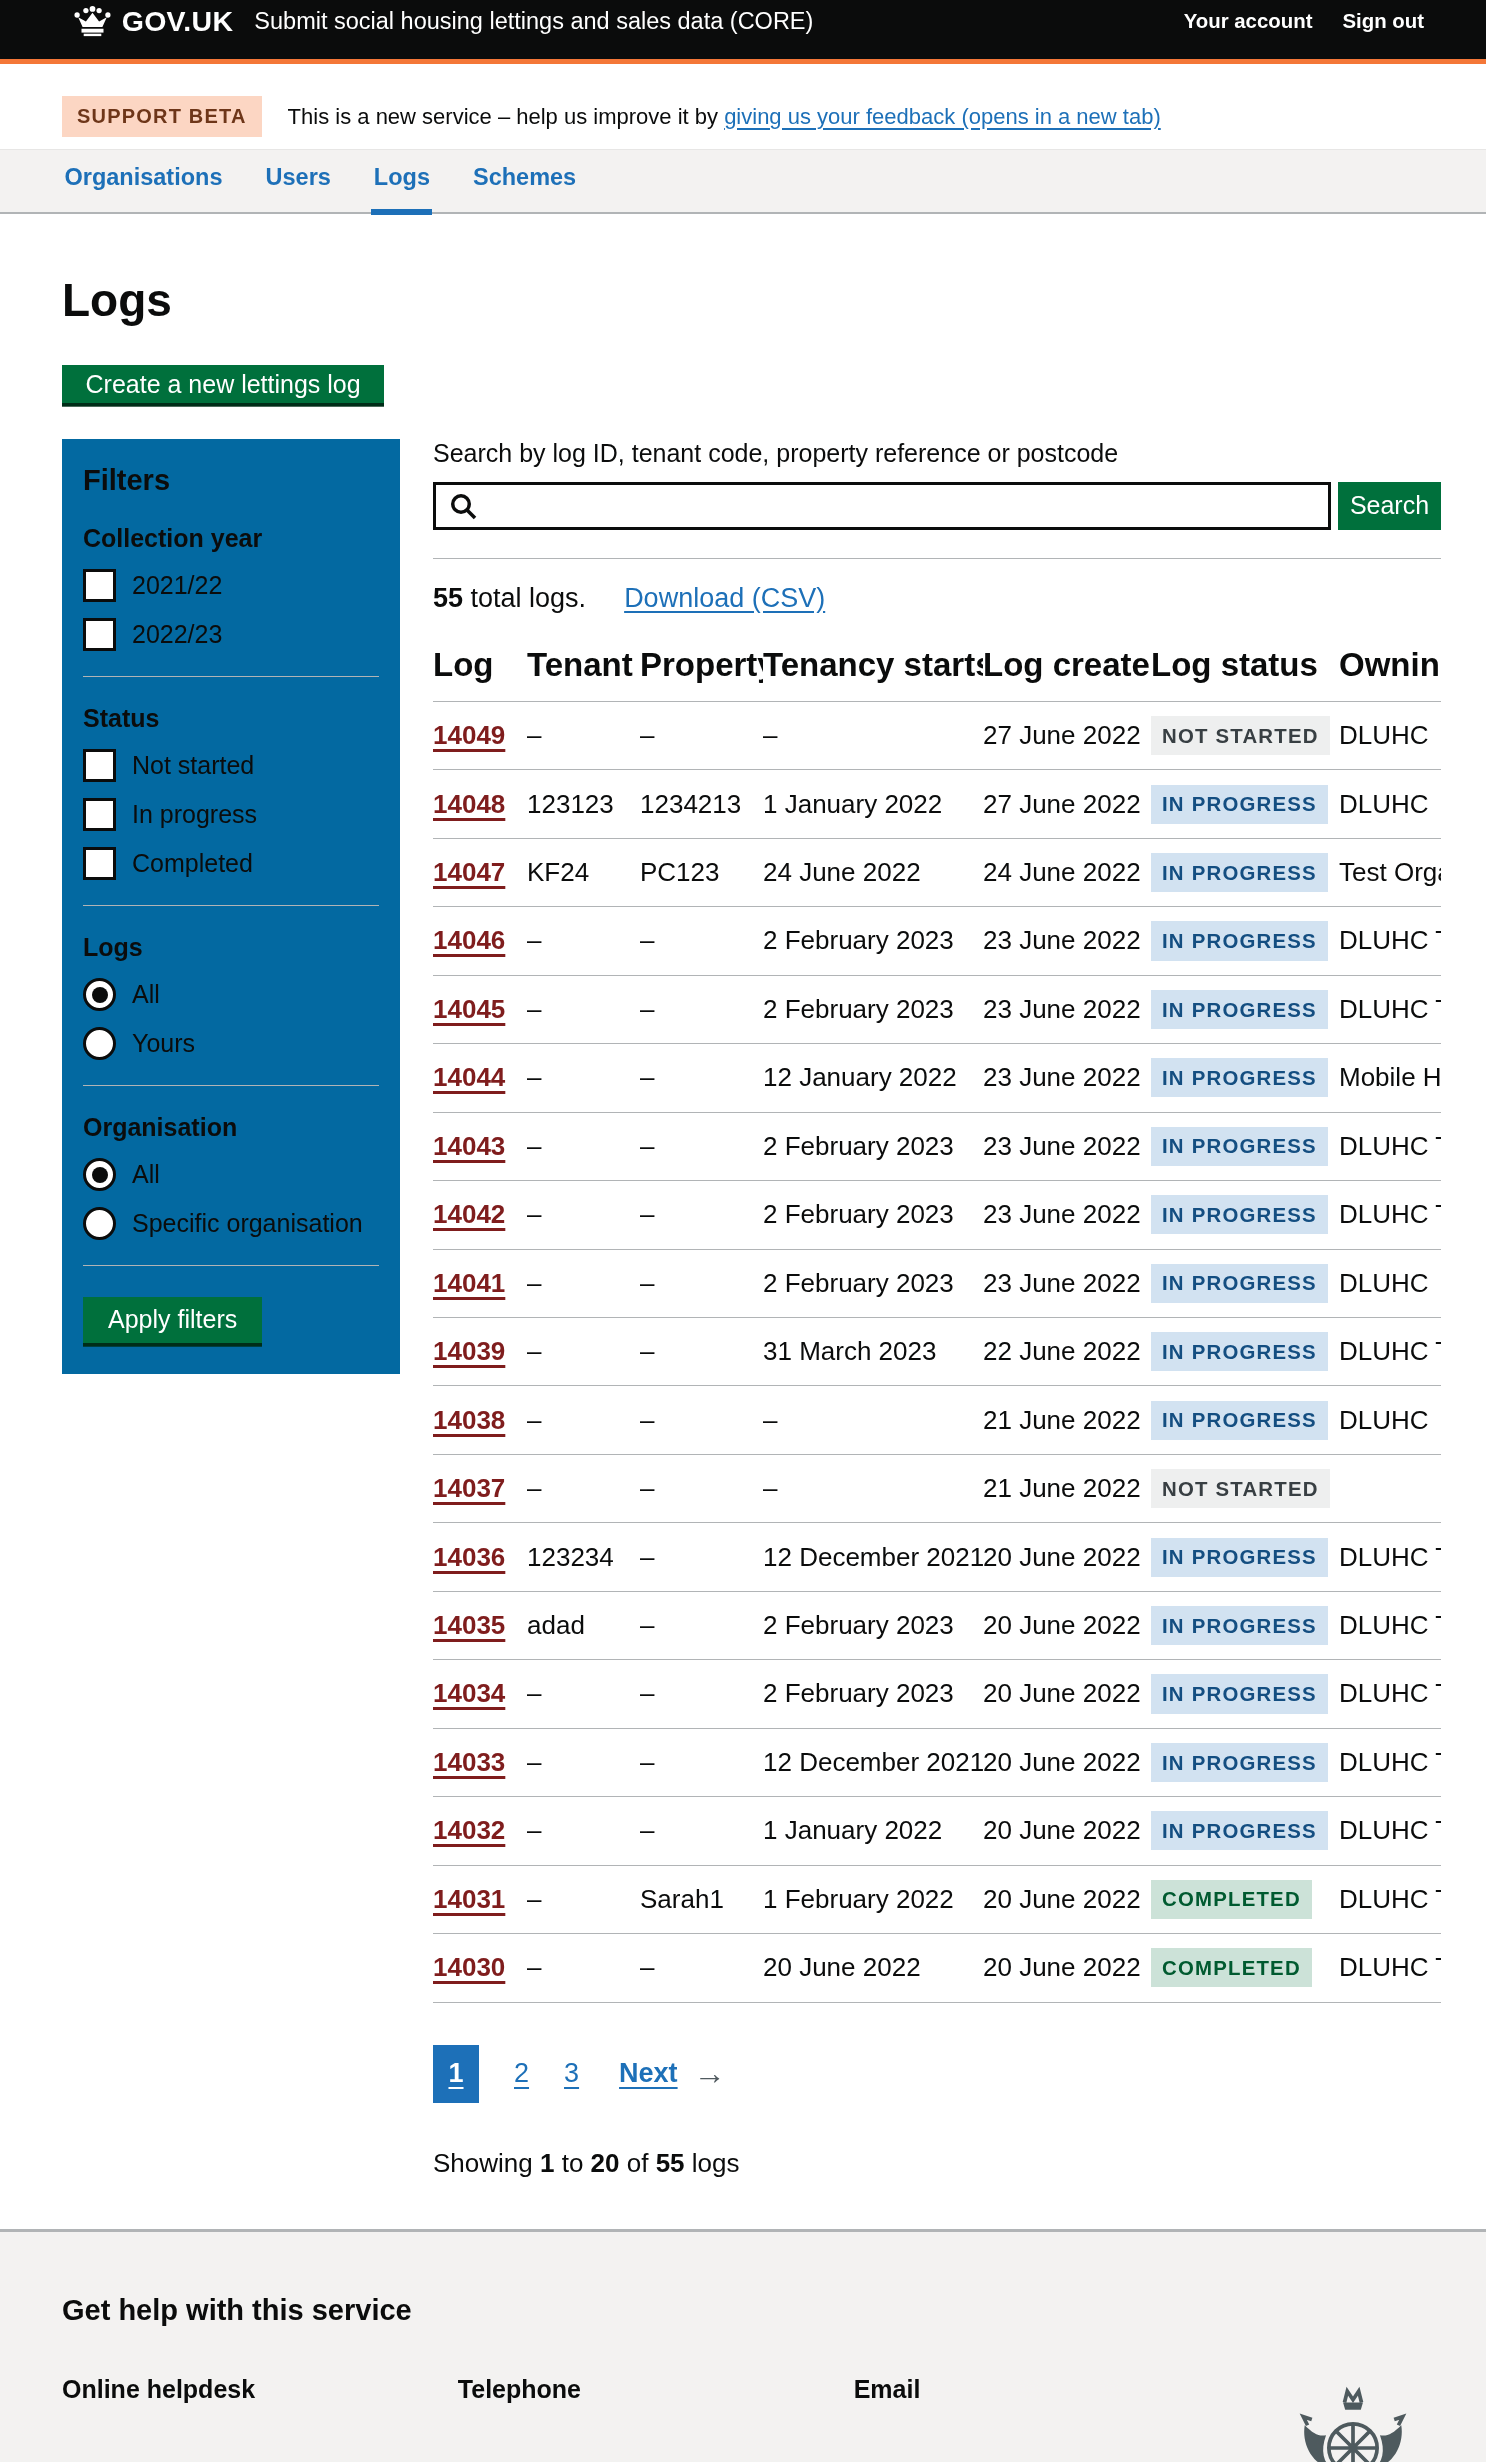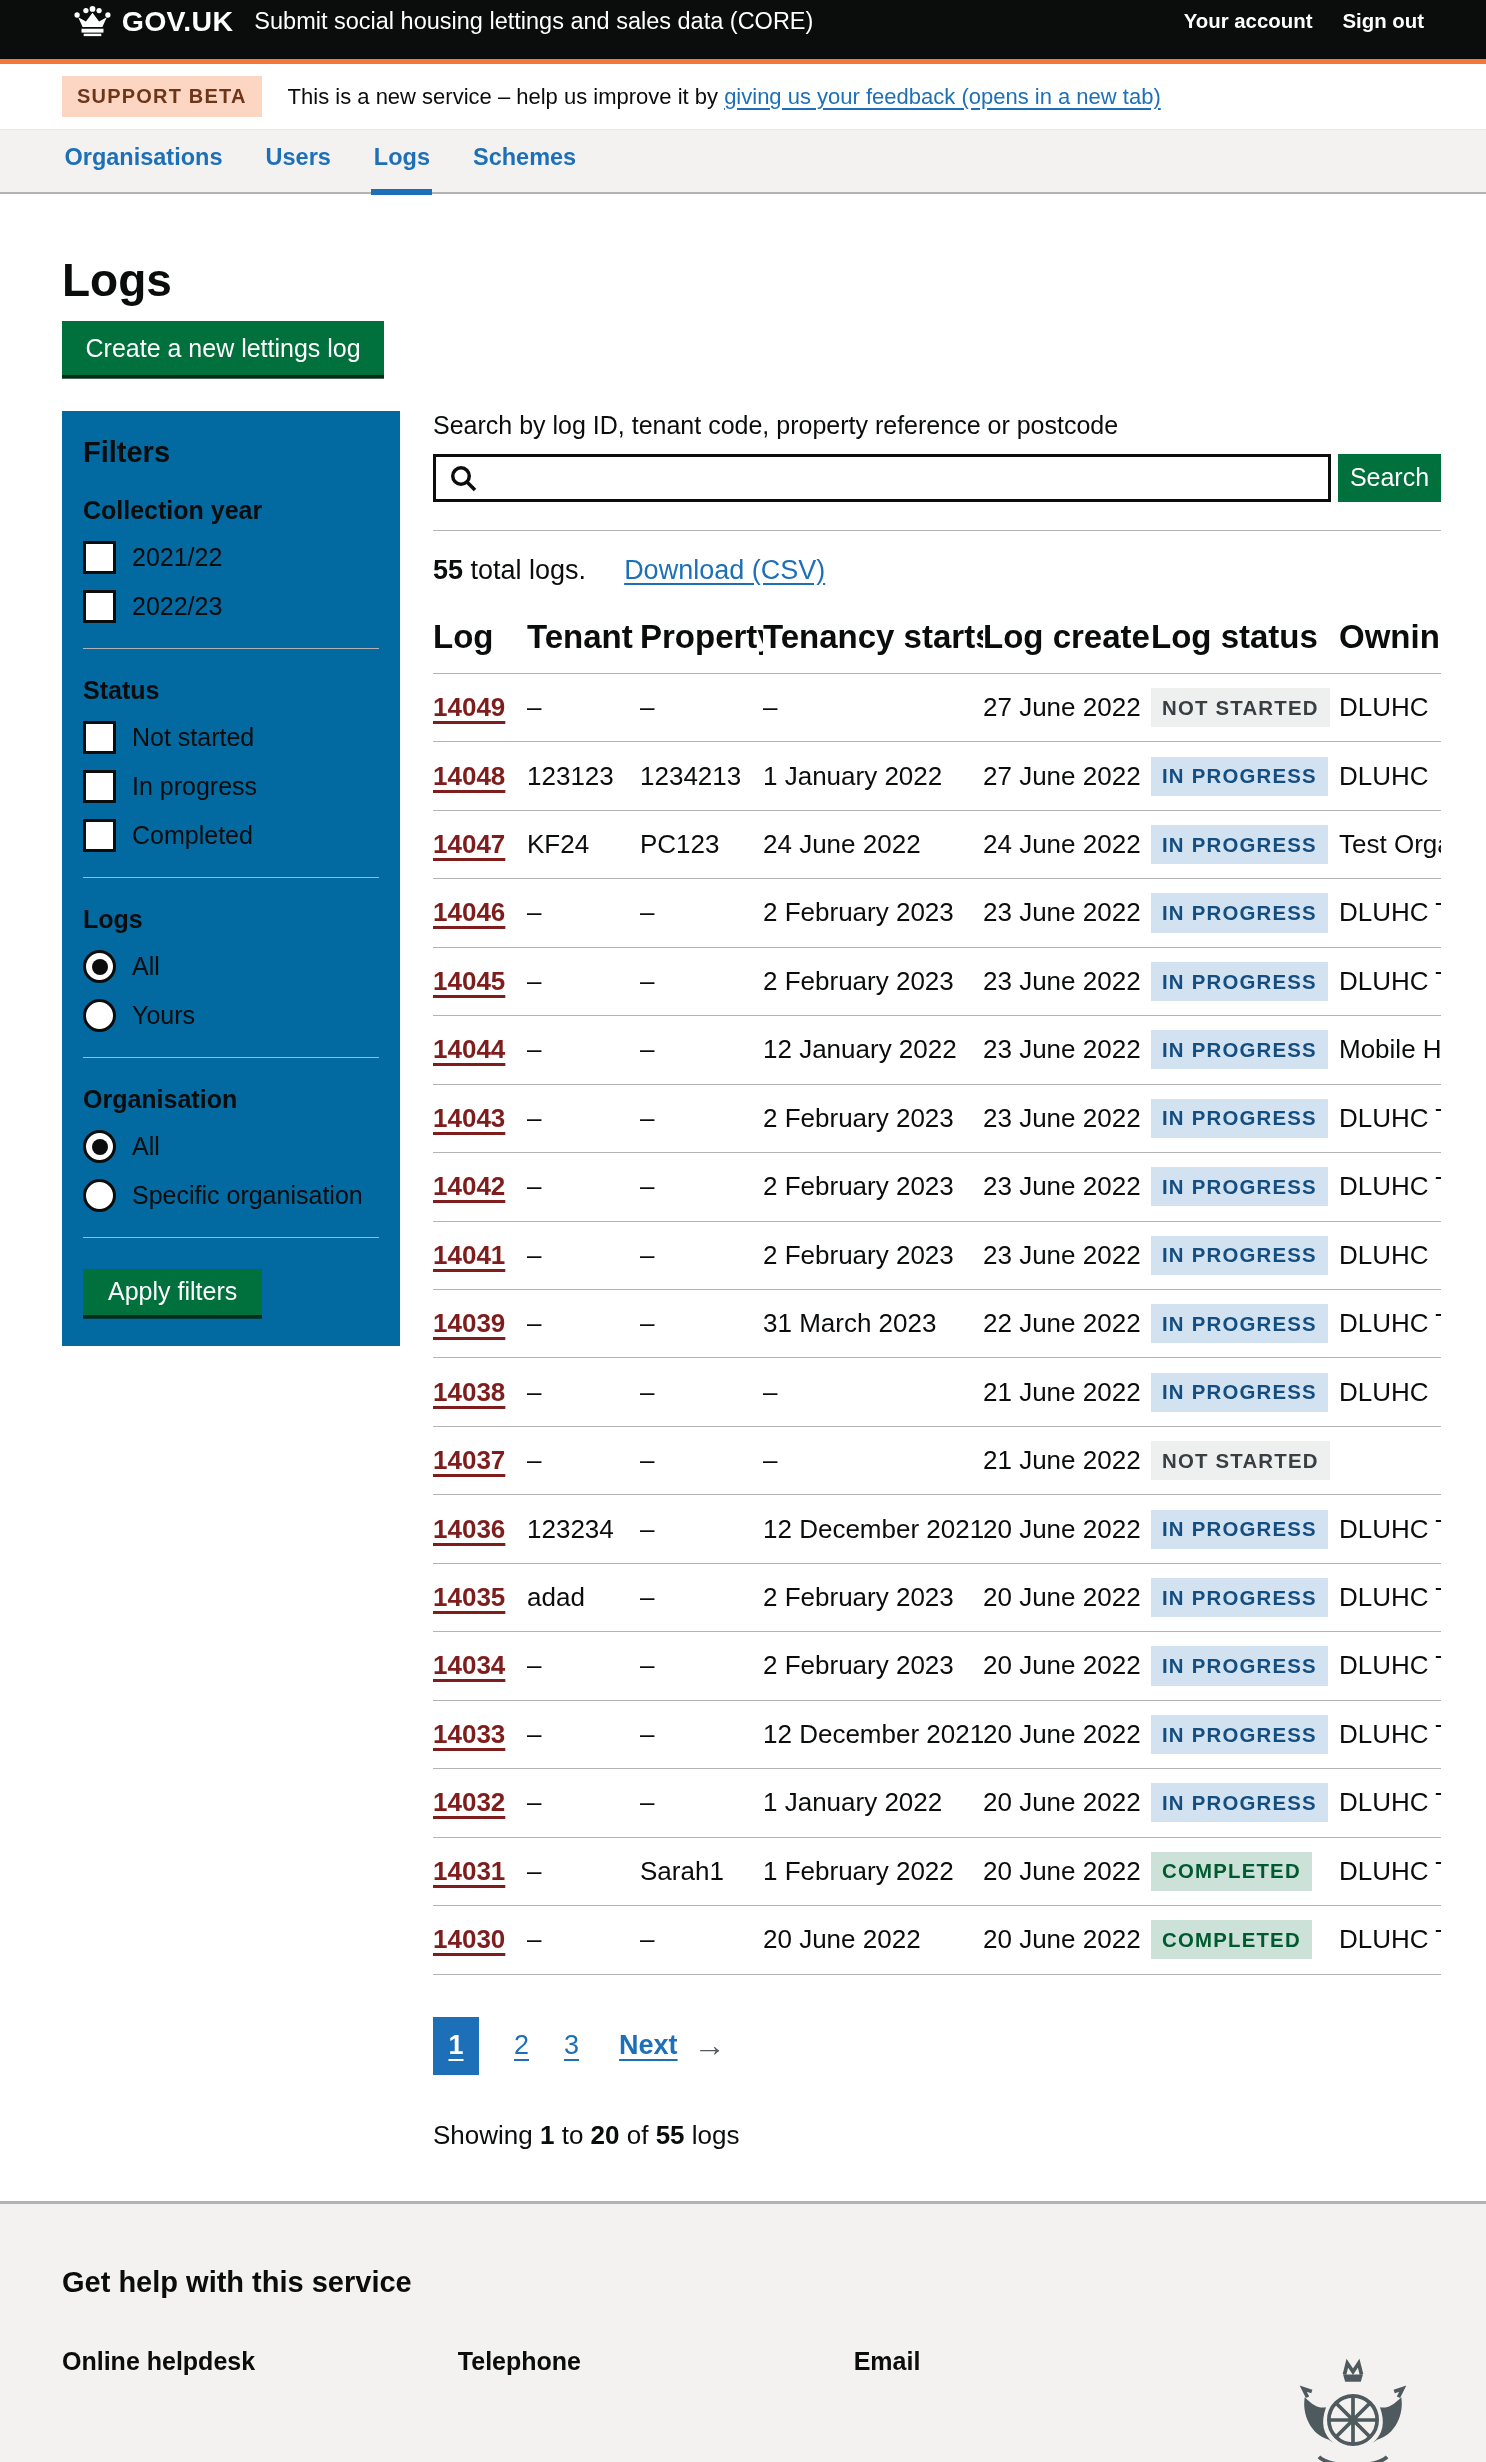--- a/index.html
+++ b/index.html
@@ -34,20 +34,21 @@
   .header-links { margin-left: auto; display: flex; gap: 30px; }
   .header-links a { color: #fff; font-size: 20.4px; font-weight: 700; text-decoration: none; }
 
   
   .phase-banner {
     height: 66px;
     padding: 0 62px;
     display: flex;
     align-items: center;
     border-bottom: 0.6px solid #e7e6e5;
+    margin-top: 20px;
   }
   .phase-tag {
     background: #fcd6c3;
     color: #6e3619;
     font-weight: 700;
     font-size: 20px;
     letter-spacing: 1.2px;
     padding: 8.7px 15px;
     text-transform: uppercase;
     white-space: nowrap;
@@ -85,21 +86,21 @@
     align-items: center;
     justify-content: center;
     background: #00703c;
     color: #fff;
     border: none;
     font-family: inherit;
     font-size: 25px;
     box-shadow: 0 3.7px 0 #002d18;
     cursor: pointer;
   }
-  .create-btn { margin-top: 16px; height: 54px; padding: 0 23.5px; }
+  .create-btn { margin-top: 40px; height: 38px; padding: 0 23.5px; }
 
   .content-row { display: flex; margin-top: 36px; align-items: flex-start; }
 
   
   .filters {
     width: 338px;
     flex-shrink: 0;
     background: #0369a1;
     padding: 25px 21px 31px;
   }

